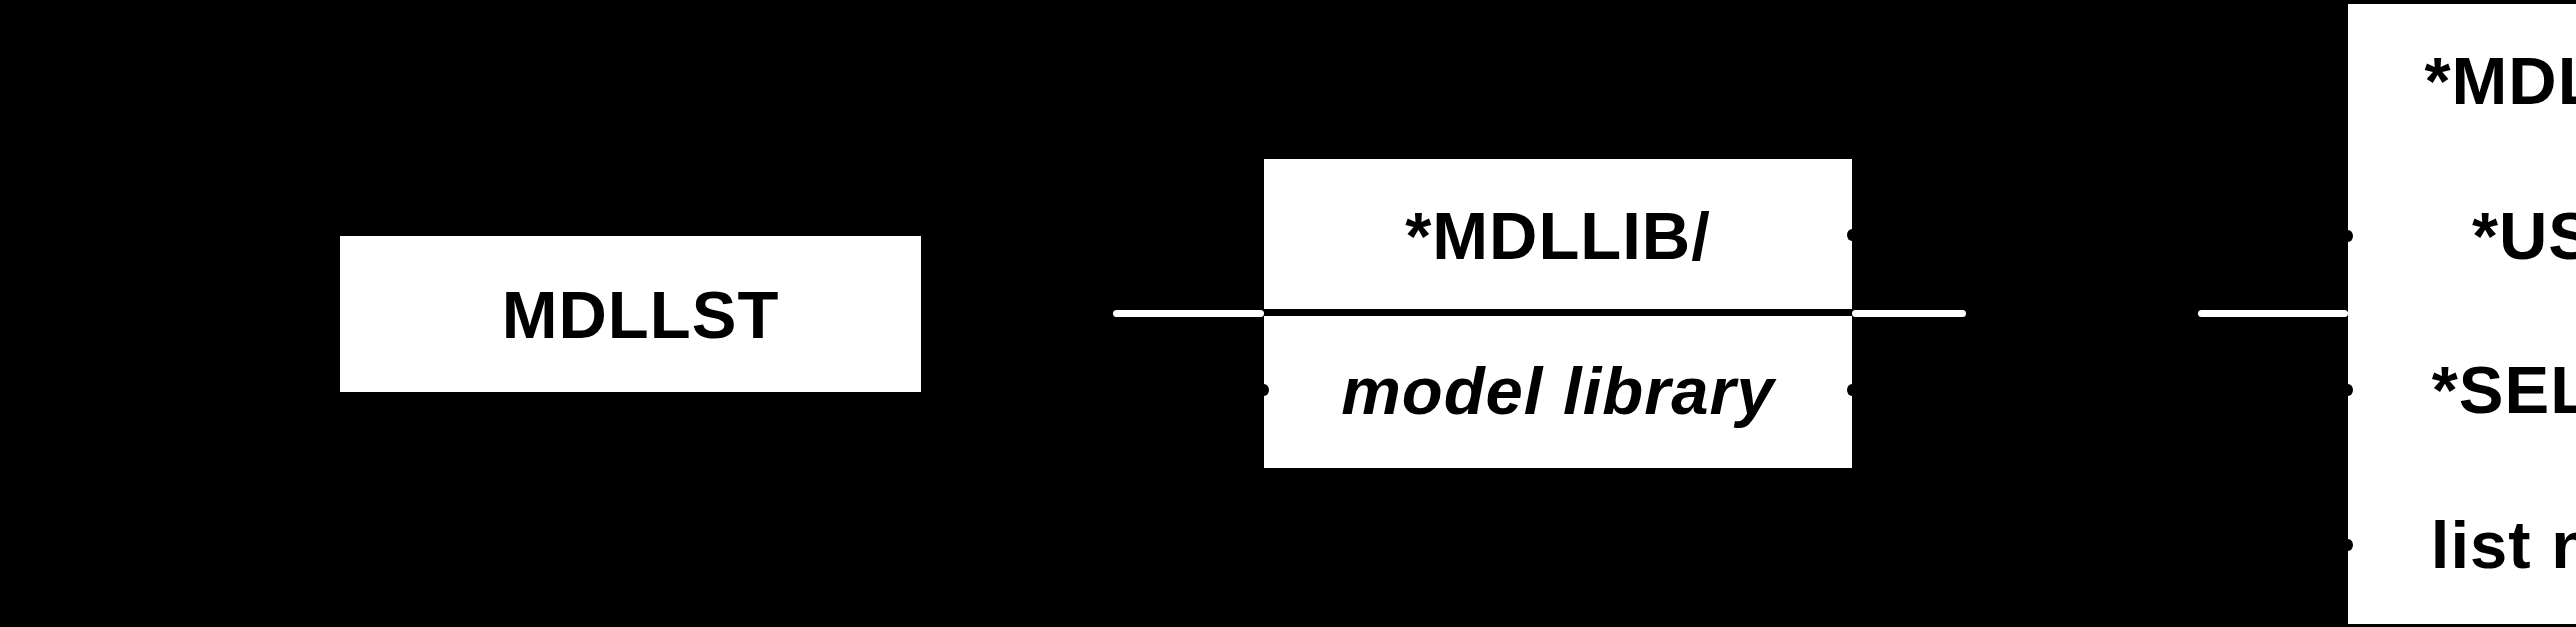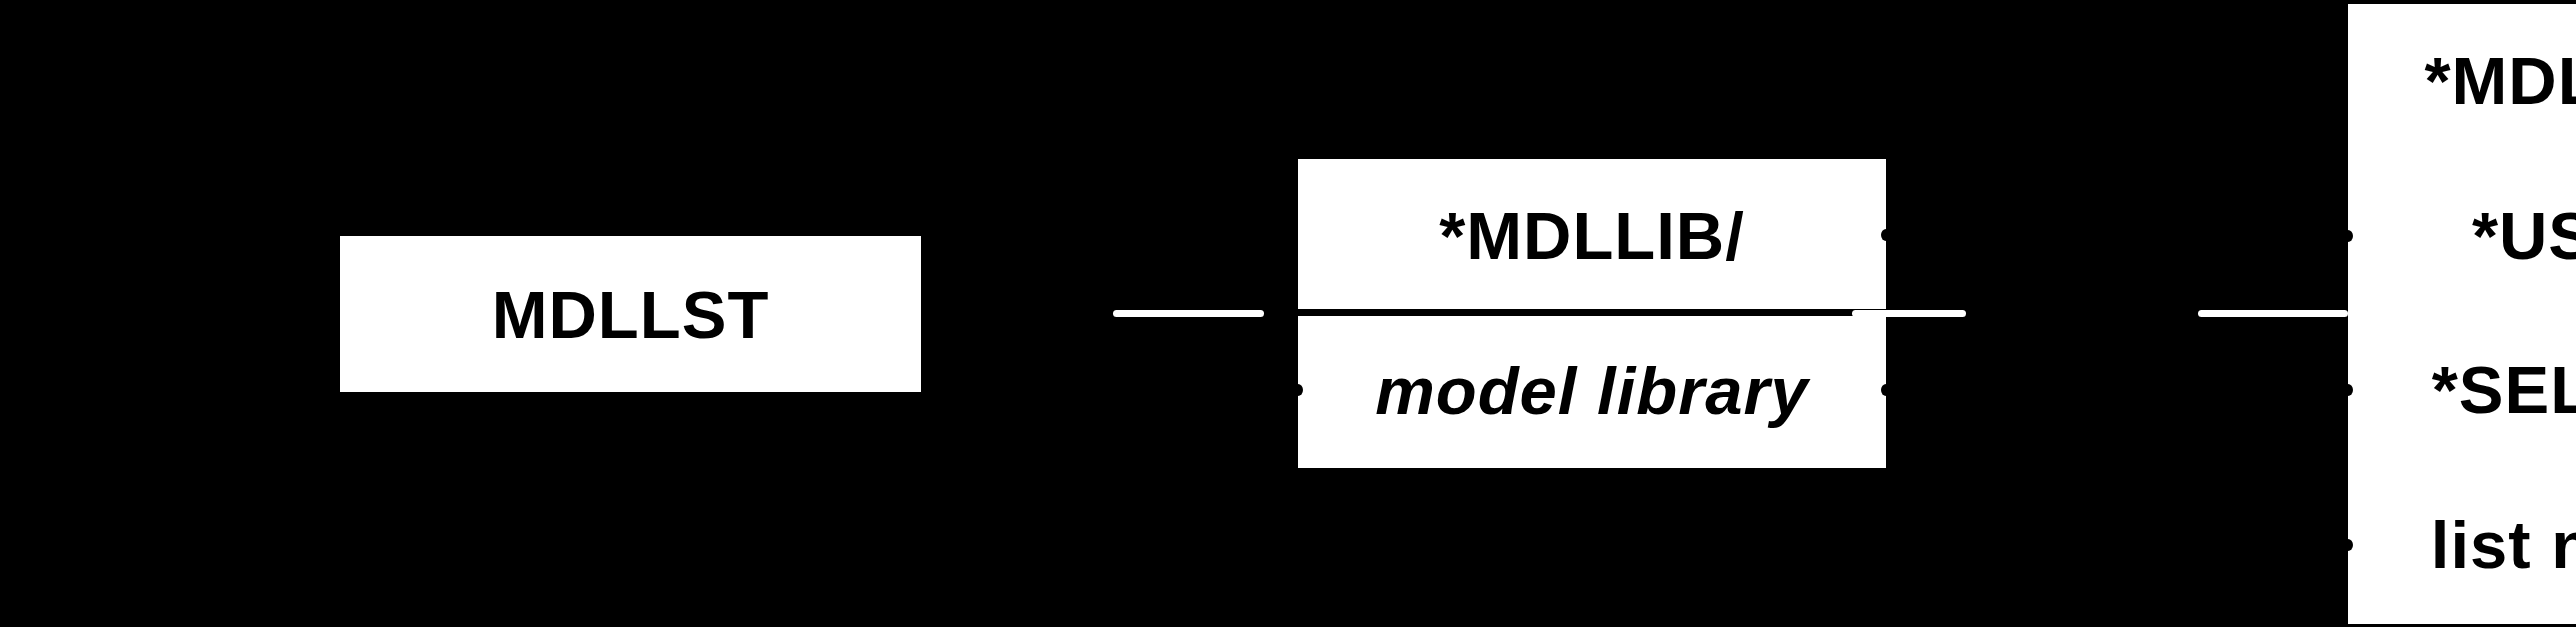--- a/index.html
+++ b/index.html
@@ -28,23 +28,23 @@
     display: flex;
     align-items: center;
     justify-content: center;
     font-size: 67px;
     font-weight: bold;
     letter-spacing: 1px;
     white-space: nowrap;
   }
   
   .box-mdllst  { left: 340px;  top: 236px; width: 581px; height: 156px; }
-  .box-mdllst .label-row { top: 37px; }
+  .box-mdllst .label-row { top: 37px; padding-left: 10px; }
   
-  .box-library { left: 1298px; top: 159px; width: 588px; height: 309px; }
+  .box-library { left: 1264px; top: 159px; width: 588px; height: 309px; }
   .box-library .row-0 { top: 35px; }
   .box-library .row-1 { top: 190px; font-style: italic; }
   
   .box-list    { left: 2348px; top: 3.6px;   width: 465px;  height: 620px; }
   .box-list .row-0 { top: 36px; }
   .box-list .row-1 { top: 191px; }
   .box-list .row-2 { top: 345px; }
   .box-list .row-3 { top: 500px; }
   
   .rail {

